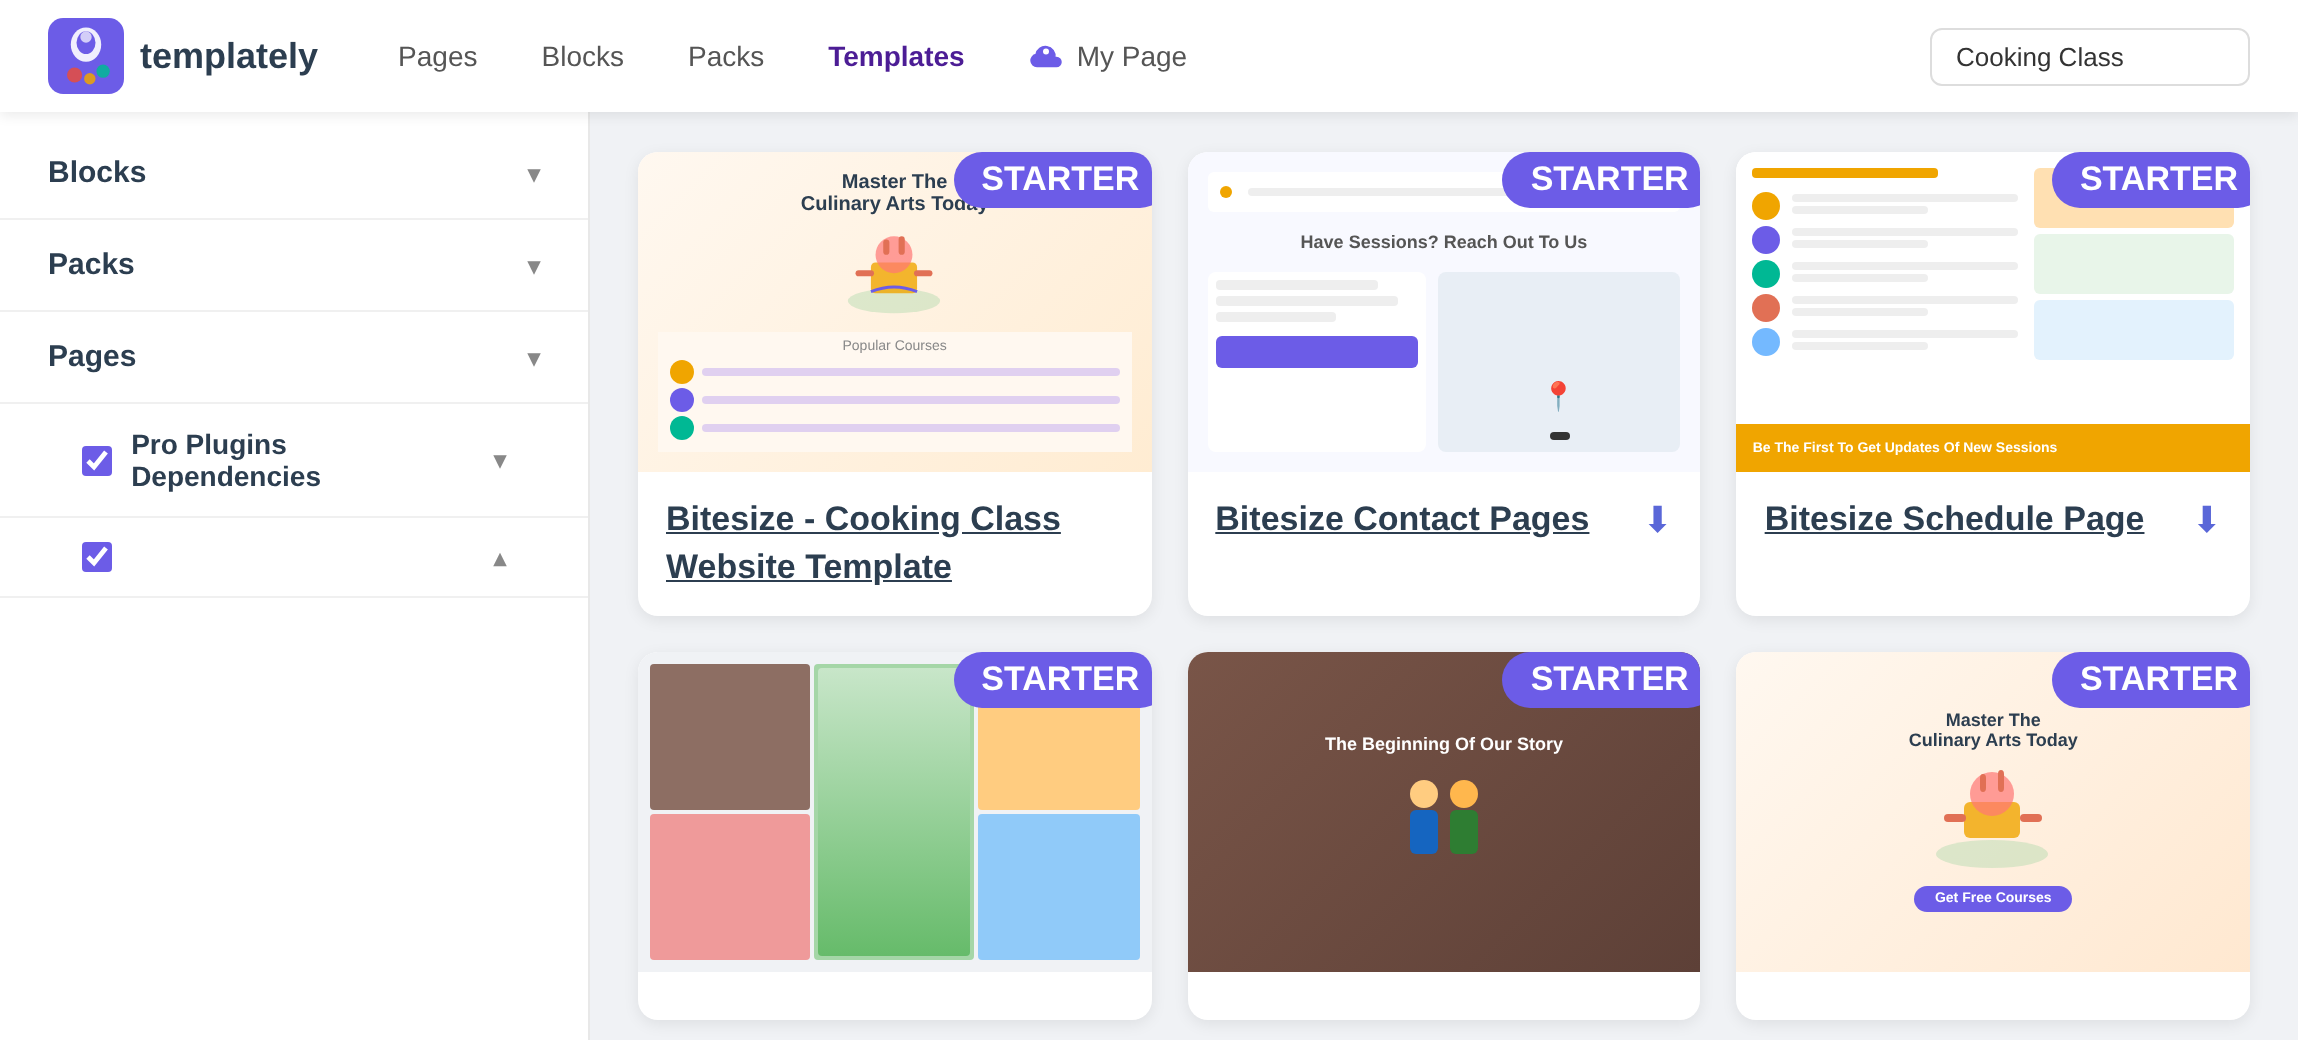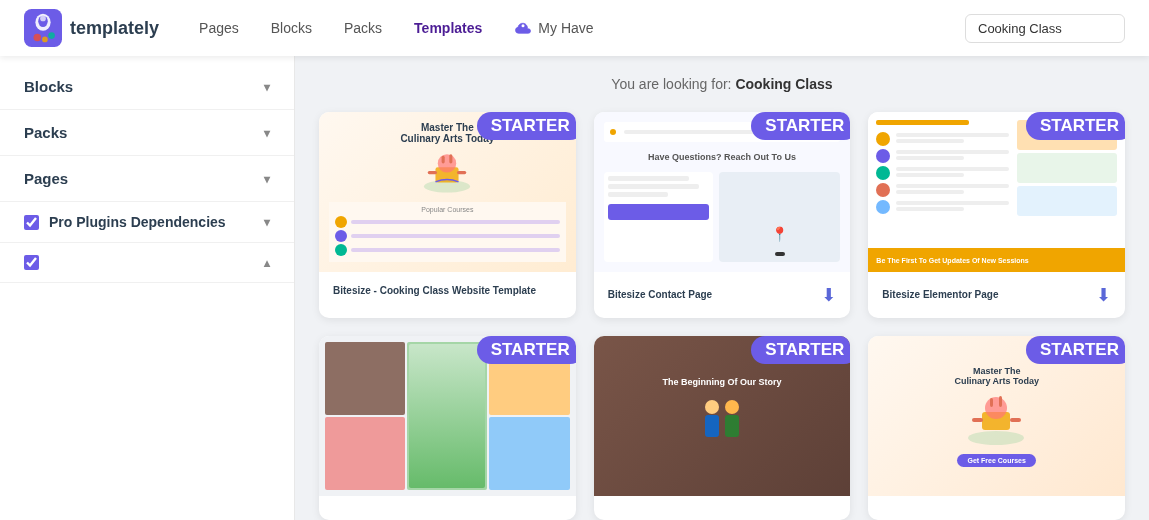--- a/index.html
+++ b/index.html
@@ -90,21 +90,21 @@
       font-weight: 600;
       color: #2c3e50;
     }
     .chevron-icon {
       font-size: 12px;
       color: #888;
     }
     .checkbox-row {
       display: flex;
       align-items: center;
-      padding: 12px 24px;
+      padding: 12px 41px;
       gap: 10px;
       cursor: pointer;
       font-size: 14px;
       font-weight: 600;
       color: #2c3e50;
     }
     .checkbox-row input[type="checkbox"] {
       accent-color: #6c5ce7;
       width: 15px;
       height: 15px;
@@ -179,24 +179,25 @@
       border-radius: 20px;
       z-index: 2;
     }
     .card-footer {
       display: flex;
       align-items: center;
       justify-content: space-between;
       padding: 12px 14px;
     }
     .card-title {
-      font-size: 10px;
+      font-size: 17px;
       font-weight: 600;
       color: #2c3e50;
       line-height: 1.4;
+      text-decoration: underline;
     }
     .download-icon {
       color: #5a67d8;
       font-size: 18px;
       cursor: pointer;
     }
 
     
     .card-mock-1 {
       background: linear-gradient(135deg, #fff8f0 0%, #ffecd2 100%);
@@ -356,21 +357,21 @@
   <nav class="nav">
     <span class="nav-item">Pages</span>
     <span class="nav-item">Blocks</span>
     <span class="nav-item">Packs</span>
     <span class="nav-item active">Templates</span>
     <span class="nav-item my-cloud-nav">
       <svg width="18" height="16" viewBox="0 0 24 20" fill="none">
         <path d="M19 17H6a4 4 0 01-.67-7.94A6 6 0 0117.9 11H19a3 3 0 010 6z" fill="#6c5ce7" stroke="#6c5ce7" stroke-width="1"></path>
         <circle cx="12" cy="7" r="2" fill="#fff"></circle>
       </svg>
-      <span>My Have</span>
+      <span>My Page</span>
     </span>
   </nav>
 
   <input class="search-box" type="text" value="Cooking Class" style="">
 </header>
 
 <div class="main-layout">
 
   <aside class="sidebar">
 
@@ -405,24 +406,20 @@
 
     <div class="sidebar-section">
       <div class="checkbox-row">
         <input type="checkbox" checked="" style="">
         <span class="chevron-icon" style="margin-left:auto">▴</span>
       </div>
     </div>
   </aside>
 
   <main class="content">
-    <p class="search-label">
-      <span>You are looking for:</span>
-      <strong>Cooking Class</strong>
-    </p>
 
     <div class="cards-grid">
 
       <div class="card">
         <div class="card-image card-mock-1">
           <span class="card-badge">STARTER</span>
           <div class="mock-title-text">Master The<br>Culinary Arts Today</div>
           <svg width="70" height="65" viewBox="0 0 70 65">
             <ellipse cx="35" cy="50" rx="30" ry="8" fill="#a8d8a8" opacity="0.4"></ellipse>
             <rect x="20" y="25" width="30" height="20" rx="3" fill="#f0a500" opacity="0.8"></rect>
@@ -455,36 +452,36 @@
         </div>
       </div>
 
       <div class="card">
         <div class="card-image card-mock-2">
           <span class="card-badge">STARTER</span>
           <div class="mock-header-bar">
             <div class="mock-dot"></div>
             <div style="height:4px;background:#eee;border-radius:2px;flex:1;margin-left:4px;"></div>
           </div>
-          <div style="font-size:9px;color:#555;font-weight:600;text-align:center;margin:4px 0;">Have Questions? Reach Out To Us</div>
+          <div style="font-size:9px;color:#555;font-weight:600;text-align:center;margin:4px 0;">Have Sessions? Reach Out To Us</div>
           <div style="display:flex;gap:6px;flex:1;">
             <div style="flex:1;background:#fff;border-radius:4px;padding:4px;display:flex;flex-direction:column;gap:3px;">
               <div style="height:5px;background:#eee;border-radius:2px;width:80%;"></div>
               <div style="height:5px;background:#eee;border-radius:2px;width:90%;"></div>
               <div style="height:5px;background:#eee;border-radius:2px;width:60%;"></div>
               <div style="height:16px;background:#6c5ce7;border-radius:3px;margin-top:4px;"></div>
             </div>
             <div class="mock-map" style="flex:1.2;">
               <div class="mock-pin">📍</div>
               <div style="position:absolute;bottom:6px;left:50%;transform:translateX(-50%);background:#333;color:#fff;font-size:6px;padding:2px 5px;border-radius:3px;white-space:nowrap;"></div>
             </div>
           </div>
         </div>
         <div class="card-footer">
-          <span class="card-title">Bitesize Contact Page</span>
+          <span class="card-title">Bitesize Contact Pages</span>
           <span class="download-icon">⬇</span>
         </div>
       </div>
 
       <div class="card">
         <div class="card-image card-mock-3">
           <span class="card-badge">STARTER</span>
           <div style="display:flex;gap:8px;padding:8px;flex:1;">
 
             <div style="width:55%;display:flex;flex-direction:column;gap:3px;">
@@ -530,21 +527,21 @@
               <div style="background:#ffe0b2;border-radius:3px;height:30px;"></div>
               <div style="background:#e8f5e9;border-radius:3px;height:30px;"></div>
               <div style="background:#e3f2fd;border-radius:3px;height:30px;"></div>
             </div>
           </div>
           <div class="mock-orange-bar">
             <span class="mock-orange-text">Be The First To Get Updates Of New Sessions</span>
           </div>
         </div>
         <div class="card-footer">
-          <span class="card-title">Bitesize Elementor Page</span>
+          <span class="card-title">Bitesize Schedule Page</span>
           <span class="download-icon">⬇</span>
         </div>
       </div>
 
       <div class="card">
         <div class="card-image card-mock-4">
           <span class="card-badge">STARTER</span>
 
           <div style="display:grid;grid-template-columns:repeat(3,1fr);grid-template-rows:repeat(2,1fr);gap:2px;width:100%;height:100%;padding:6px;">
             <div style="background:#8d6e63;border-radius:2px;"></div>

